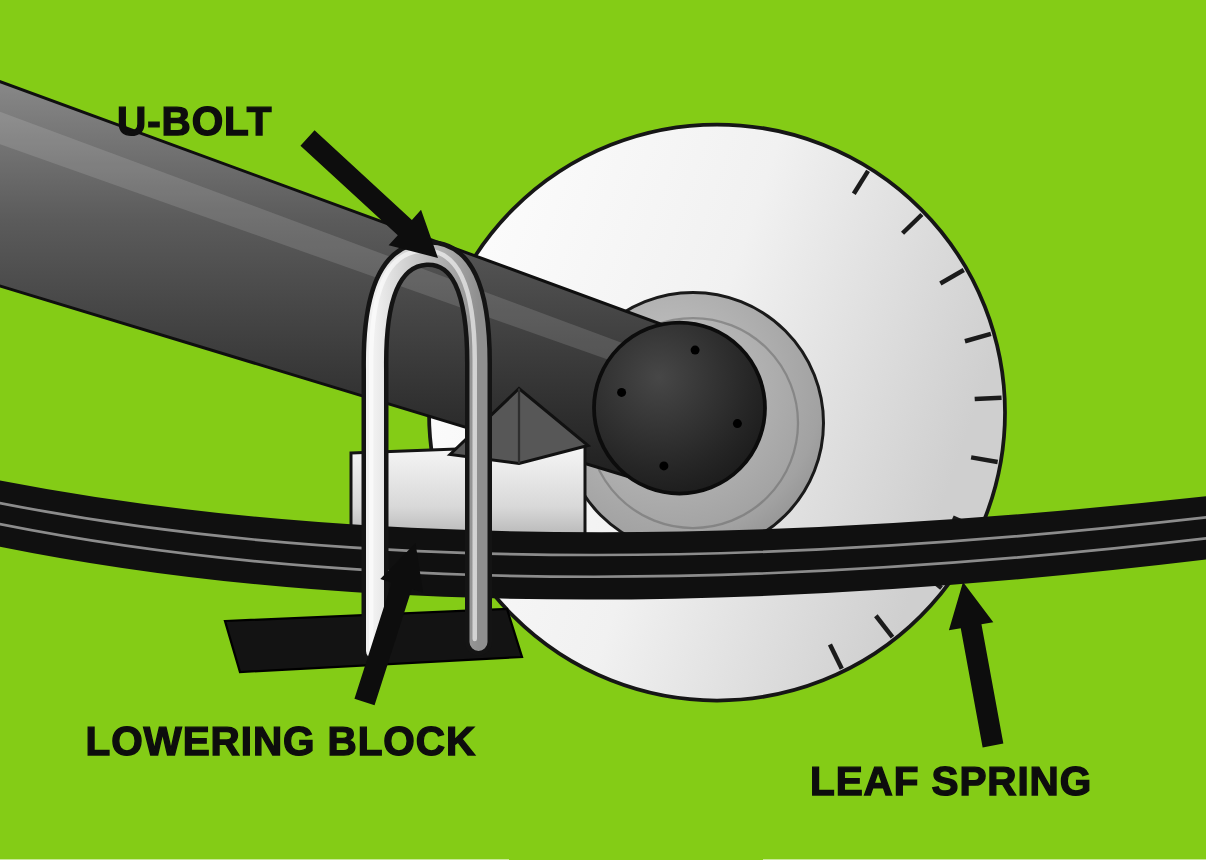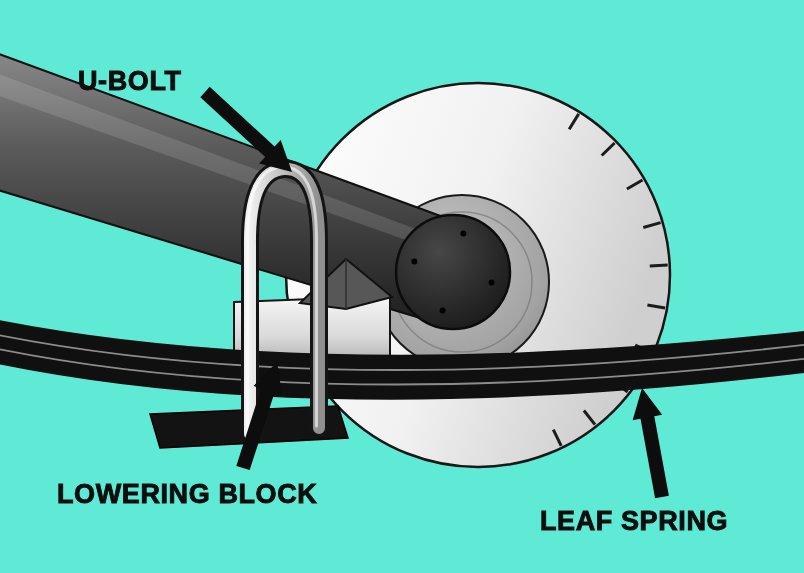--- a/index.html
+++ b/index.html
@@ -1,17 +1,17 @@
 <!DOCTYPE html>
 <html><head>
 <meta charset="utf-8">
 <style>
   html,body{margin:0;padding:0;background:#ffffff;}
   .stage{
-    width:804px;height:573px;position:relative;background:#5eead4;overflow:hidden;
+    width:804px;height:573px;position:relative;background:#84cc16;overflow:hidden;
     font-family:"Liberation Sans",sans-serif;
   }
   svg{display:block;}
   text.callout{
     font-family:"Liberation Sans",sans-serif;
     font-weight:700;
     font-size:27px;
     letter-spacing:.6px;
     fill:#0d0d0d;
     stroke:#0d0d0d;

